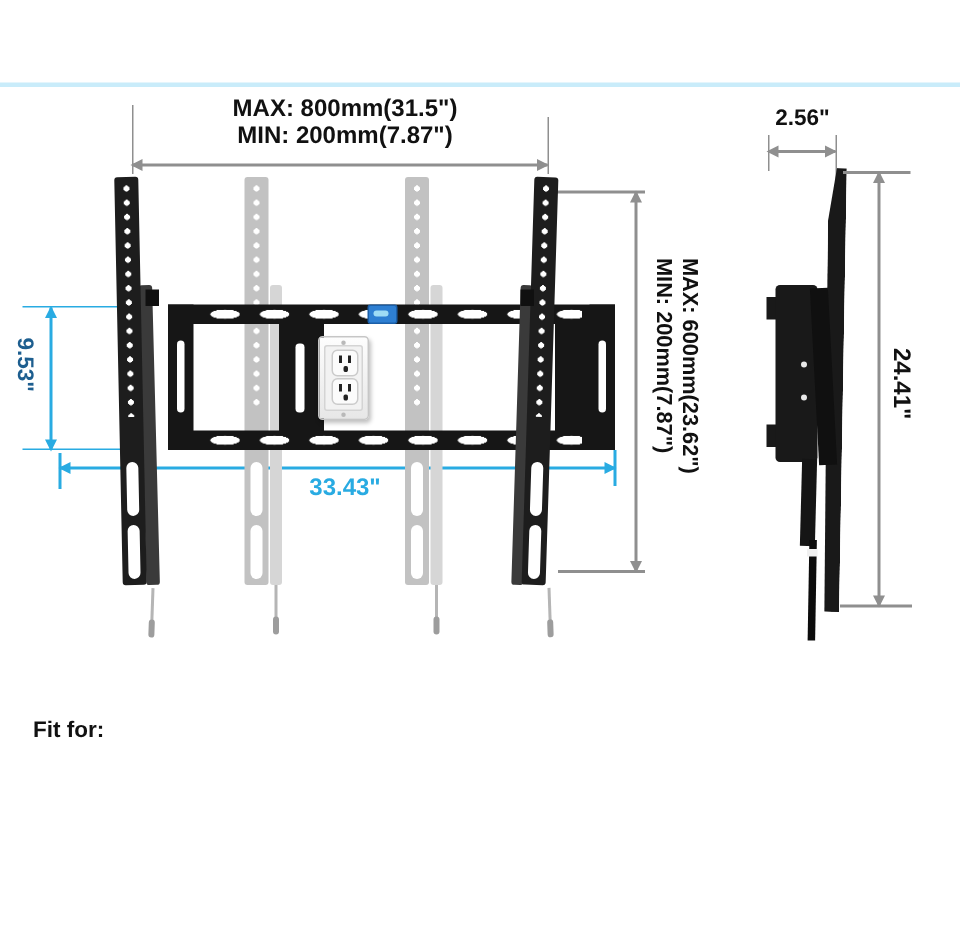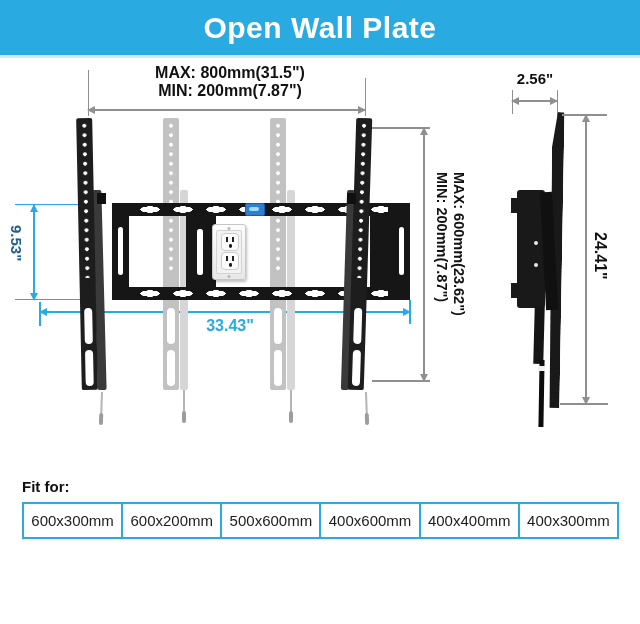--- a/index.html
+++ b/index.html
@@ -79,23 +79,20 @@
   .fitfor{position:absolute;left:22px;top:478px;font-size:15px;font-weight:bold;color:#111;}
   table.vesa{position:absolute;left:22px;top:502px;width:597px;border-collapse:collapse;background:#fff;}
   table.vesa td{border:2px solid var(--accent,#29abe2);height:33px;width:16.66%;
     text-align:center;font-size:15px;color:#1c1c1c;padding:0;}
 </style>
 </head>
 <body>
 
 <div class="canvas">
 
-  <div class="header">
-    <h1>Open Wall Plate</h1>
-  </div>
   <div class="header-edge"></div>
 
   <div class="abs dimtext" style="left:120px;top:64px;width:220px;text-align:center;font-size:16px;line-height:18px;z-index:7;">
     <span style="display:block;">MAX: 800mm(31.5")</span>
     <span style="display:block;">MIN: 200mm(7.87")</span>
   </div>
 
   <div class="hline harrow gray" style="left:88px;top:109px;width:277px;z-index:7;"></div>
   <div class="vline gray" style="left:87.5px;top:70px;height:46px;"></div>
   <div class="vline gray" style="left:364.5px;top:78px;height:38px;"></div>
@@ -217,24 +214,16 @@
 
   <div class="hline gray" style="left:562px;top:114px;width:45px;"></div>
   <div class="hline gray" style="left:560px;top:403px;width:48px;"></div>
   <div class="vline varrow gray" style="left:585px;top:115px;height:289px;"></div>
   <div class="abs dimtext vert" style="left:591px;top:232px;font-size:16px;">24.41"</div>
 
   <div class="fitfor">Fit for:</div>
 
   <table class="vesa">
     <tbody>
-        <tr>
-          <td>600x300mm</td>
-          <td>600x200mm</td>
-          <td>500x600mm</td>
-          <td>400x600mm</td>
-          <td>400x400mm</td>
-          <td>400x300mm</td>
-        </tr>
       </tbody>
   </table>
 
 </div>
 
 </body></html>

